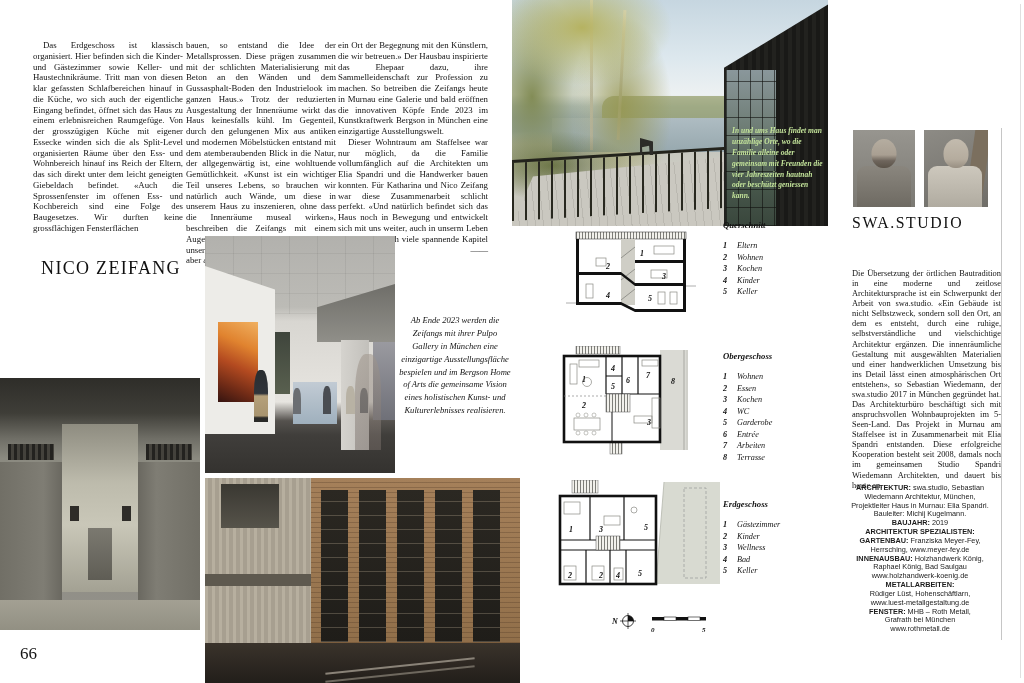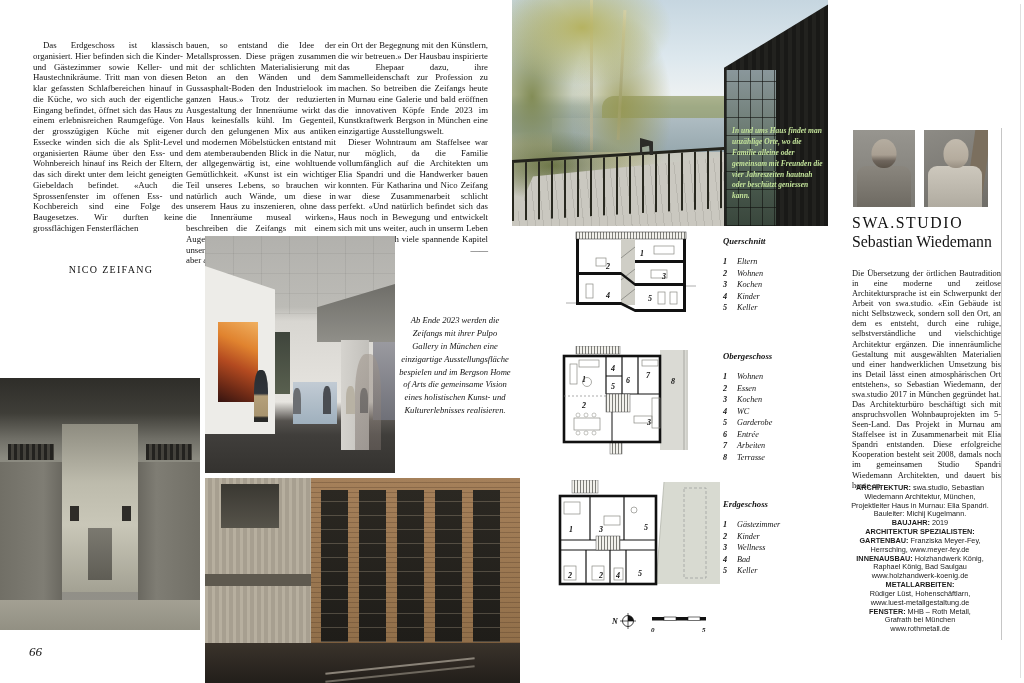--- a/index.html
+++ b/index.html
@@ -8,26 +8,26 @@
 
   
   .article-col{position:absolute;top:40px;width:150px;font-size:8.8px;line-height:1.225;text-align:justify;}
   #col1{left:33px;} #col2{left:186px;} #col3{left:338px;}
   .article-col p{margin:0;}
   .article-col p.ind{text-indent:10px;}
   .endmark{float:right;}
 
   
   .pullquote{position:absolute;left:18px;top:251px;width:186px;text-align:center;font-size:15.2px;line-height:1.3;color:#101010;}
-  .pullquote .attrib{margin-top:12px;font-size:10px;letter-spacing:1.3px;}
+  .pullquote .attrib{margin-top:6px;font-size:18px;letter-spacing:1.3px;}
 
   
   .caption{position:absolute;left:399px;top:314px;width:112px;text-align:center;font-style:italic;font-size:8.6px;line-height:1.5;}
 
-  .pagenum{position:absolute;left:29px;top:644px;font-size:13px;font-style:italic;}
+  .pagenum{position:absolute;left:20px;top:644px;font-size:17px;}
 
   
   .photo{position:absolute;overflow:hidden;}
 
   
   #photo-corridor{left:0;top:378px;width:200px;height:252px;
     background:linear-gradient(180deg,#2e2d29 0%,#3f3e38 14%,#6f6e66 24%,#8b8a80 32%,#93918a 100%);}
   .cor-center{position:absolute;left:62px;top:46px;width:76px;height:168px;
     background:linear-gradient(180deg,#8e8c80 0%,#bdbbac 35%,#c9c7b8 60%,#a3a193 100%);}
   .cor-open{position:absolute;left:88px;top:150px;width:24px;height:52px;background:linear-gradient(180deg,#7b7970,#5f5d55);}
@@ -111,21 +111,21 @@
 
   
   .plan-svg{position:absolute;}
   #plan-q{left:566px;top:228px;width:130px;height:95px;}
   #plan-o{left:554px;top:346px;width:140px;height:112px;}
   #plan-e{left:552px;top:480px;width:168px;height:158px;}
   .rn{font-size:8px;font-style:italic;font-weight:700;fill:#111;font-family:"Liberation Serif",serif;}
   .rs{font-size:7px;font-style:italic;font-weight:700;fill:#111;font-family:"Liberation Serif",serif;}
 
   .legend{position:absolute;width:95px;font-style:italic;}
-  #legend-q{left:723px;top:236px;} #legend-o{left:723px;top:351px;} #legend-e{left:723px;top:499px;}
+  #legend-q{left:723px;top:220px;} #legend-o{left:723px;top:351px;} #legend-e{left:723px;top:499px;}
   .legend .ltitle{font-size:8.7px;font-weight:600;}
   .legend .items{margin-top:10px;}
   .legend .lrow{display:flex;font-size:8.2px;line-height:11.5px;}
   .legend .lnum{width:14px;font-weight:600;}
 
   
   .portrait{position:absolute;top:130px;width:62px;height:77px;overflow:hidden;}
   #portrait1{left:853px;background:linear-gradient(180deg,#97958f,#7b7973);}
   #portrait2{left:924px;width:64px;background:linear-gradient(160deg,#8d8b85,#6f6d68);}
   .portrait .head{position:absolute;left:50%;transform:translateX(-50%);top:9px;width:25px;height:29px;border-radius:50% 50% 46% 46%;}
@@ -441,21 +441,20 @@
     <div class="head"></div>
   </div>
   <div class="portrait" id="portrait2">
     <div class="beam"></div>
     <div class="torso"></div>
     <div class="head"></div>
   </div>
 
   <div class="studio-title">
     <div class="l1">SWA.STUDIO</div>
-    <div>Sebastian Wiedemann</div>
   </div>
 
   <div class="studio-body">Die Übersetzung der örtlichen Bautradition in eine moderne und zeitlose Architektursprache ist ein Schwerpunkt der Arbeit von swa.studio. «Ein Gebäude ist nicht Selbstzweck, sondern soll den Ort, an dem es entsteht, durch eine ruhige, selbstverständliche und vielschichtige Architektur ergänzen. Die innenräumliche Gestaltung mit ausgewählten Materialien und einer handwerklichen Umsetzung bis ins Detail lässt einen atmosphärischen Ort entstehen», so Sebastian Wiedemann, der swa.studio 2017 in München gegründet hat. Das Architekturbüro beschäftigt sich mit anspruchsvollen Wohnbauprojekten im 5-Seen-Land. Das Projekt in Murnau am Staffelsee ist in Zusammenarbeit mit Elia Spandri entstanden. Diese erfolgreiche Kooperation besteht seit 2008, damals noch im gemeinsamen Studio Spandri Wiedemann Architekten, und dauert bis heute an.</div>
 
   <div class="credits">
     <div><b>ARCHITEKTUR:</b><span> swa.studio, Sebastian</span></div>
     <div><b></b><span>Wiedemann Architektur, München,</span></div>
     <div><b></b><span>Projektleiter Haus in Murnau: Elia Spandri.</span></div>
     <div><b></b><span>Bauleiter: Michij Kugelmann.</span></div>
     <div><b>BAUJAHR:</b><span> 2019</span></div>

